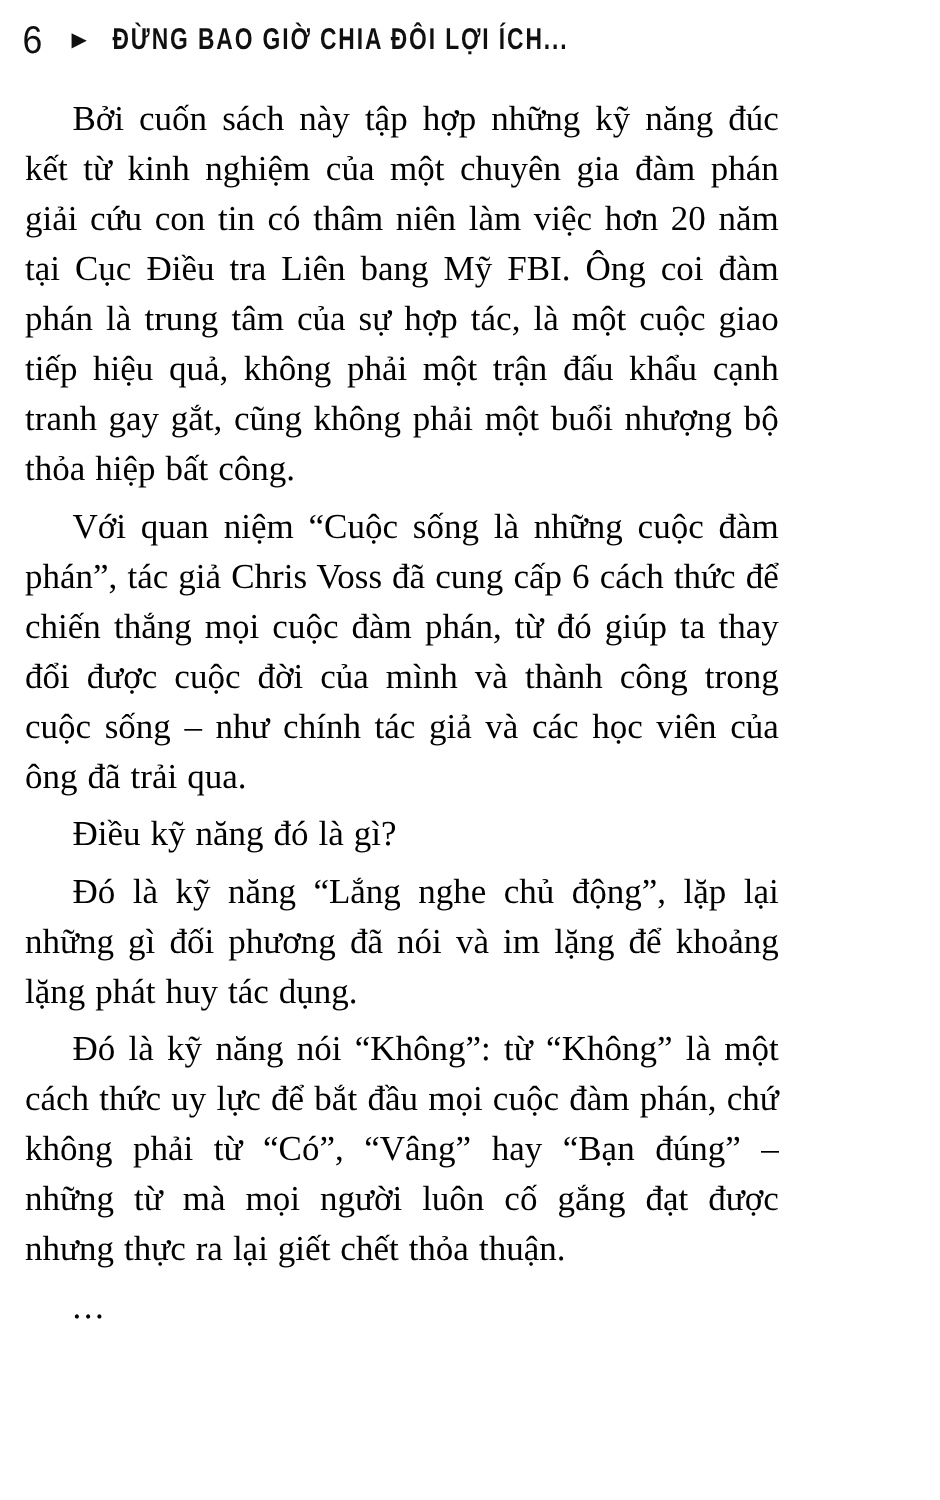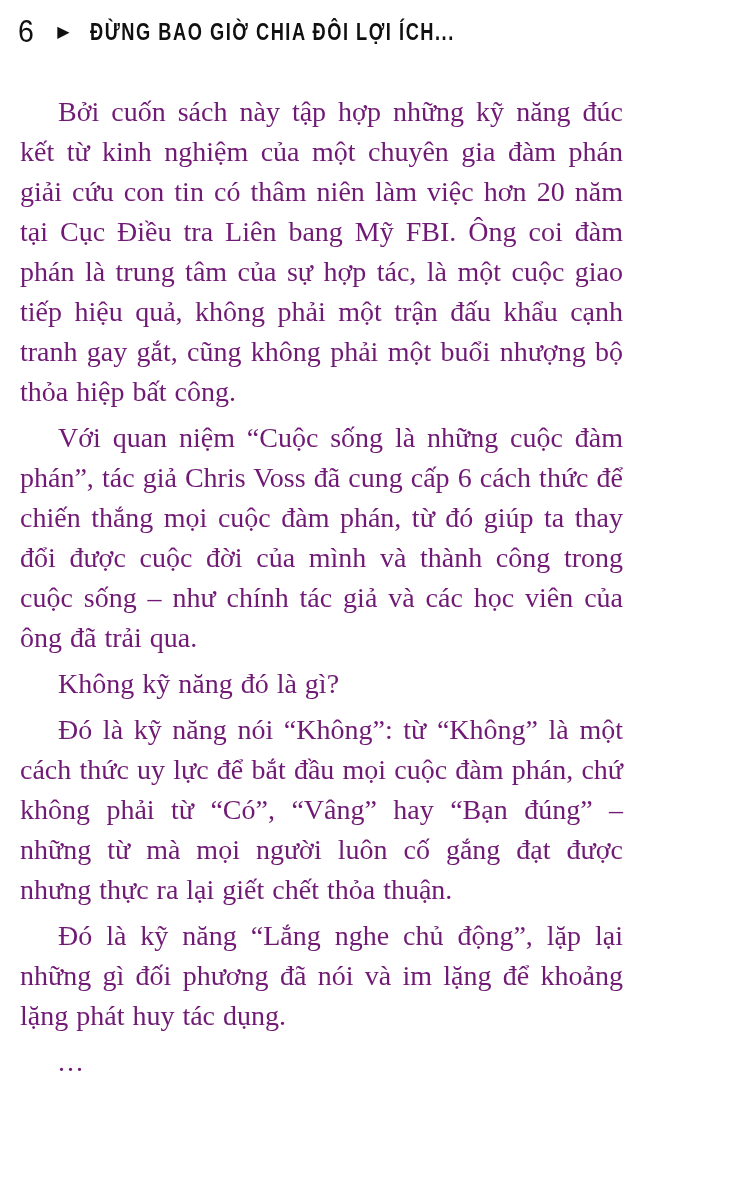--- a/index.html
+++ b/index.html
@@ -44,23 +44,23 @@
     letter-spacing: 2px;
     white-space: nowrap;
     transform: scaleX(0.76);
     transform-origin: left center;
     margin-top: 1px;
   }
 
   .page-body {
     position: absolute;
     left: 20px;
-    top: 92px;
+    top: 76px;
     width: 603px;
-    color: #701a75;
+    color: #000000;
   }
   .page-body p {
     margin: 0 0 6px 0;
     text-indent: 38px;
     text-align: justify;
     font-size: 28px;
     line-height: 40px;
     word-spacing: 1px;
   }
   .page-body p:last-child {
@@ -73,17 +73,17 @@
 
 <div class="running-header">
   <span class="page-num">6</span>
   <span class="tri-icon">▶</span>
   <span class="head-title">ĐỪNG BAO GIỜ CHIA ĐÔI LỢI ÍCH...</span>
 </div>
 
 <div class="page-body">
   <p>Bởi cuốn sách này tập hợp những kỹ năng đúc kết từ kinh nghiệm của một chuyên gia đàm phán giải cứu con tin có thâm niên làm việc hơn 20 năm tại Cục Điều tra Liên bang Mỹ FBI. Ông coi đàm phán là trung tâm của sự hợp tác, là một cuộc giao tiếp hiệu quả, không phải một trận đấu khẩu cạnh tranh gay gắt, cũng không phải một buổi nhượng bộ thỏa hiệp bất công.</p>
   <p>Với quan niệm “Cuộc sống là những cuộc đàm phán”, tác giả Chris Voss đã cung cấp 6 cách thức để chiến thắng mọi cuộc đàm phán, từ đó giúp ta thay đổi được cuộc đời của mình và thành công trong cuộc sống – như chính tác giả và các học viên của ông đã trải qua.</p>
-  <p>Không kỹ năng đó là gì?</p>
+  <p>Điều kỹ năng đó là gì?</p>
+  <p>Đó là kỹ năng “Lắng nghe chủ động”, lặp lại những gì đối phương đã nói và im lặng để khoảng lặng phát huy tác dụng.</p>
   <p>Đó là kỹ năng nói “Không”: từ “Không” là một cách thức uy lực để bắt đầu mọi cuộc đàm phán, chứ không phải từ “Có”, “Vâng” hay “Bạn đúng” – những từ mà mọi người luôn cố gắng đạt được nhưng thực ra lại giết chết thỏa thuận.</p>
-  <p>Đó là kỹ năng “Lắng nghe chủ động”, lặp lại những gì đối phương đã nói và im lặng để khoảng lặng phát huy tác dụng.</p>
   <p>...</p>
 </div>
 
 </body></html>

